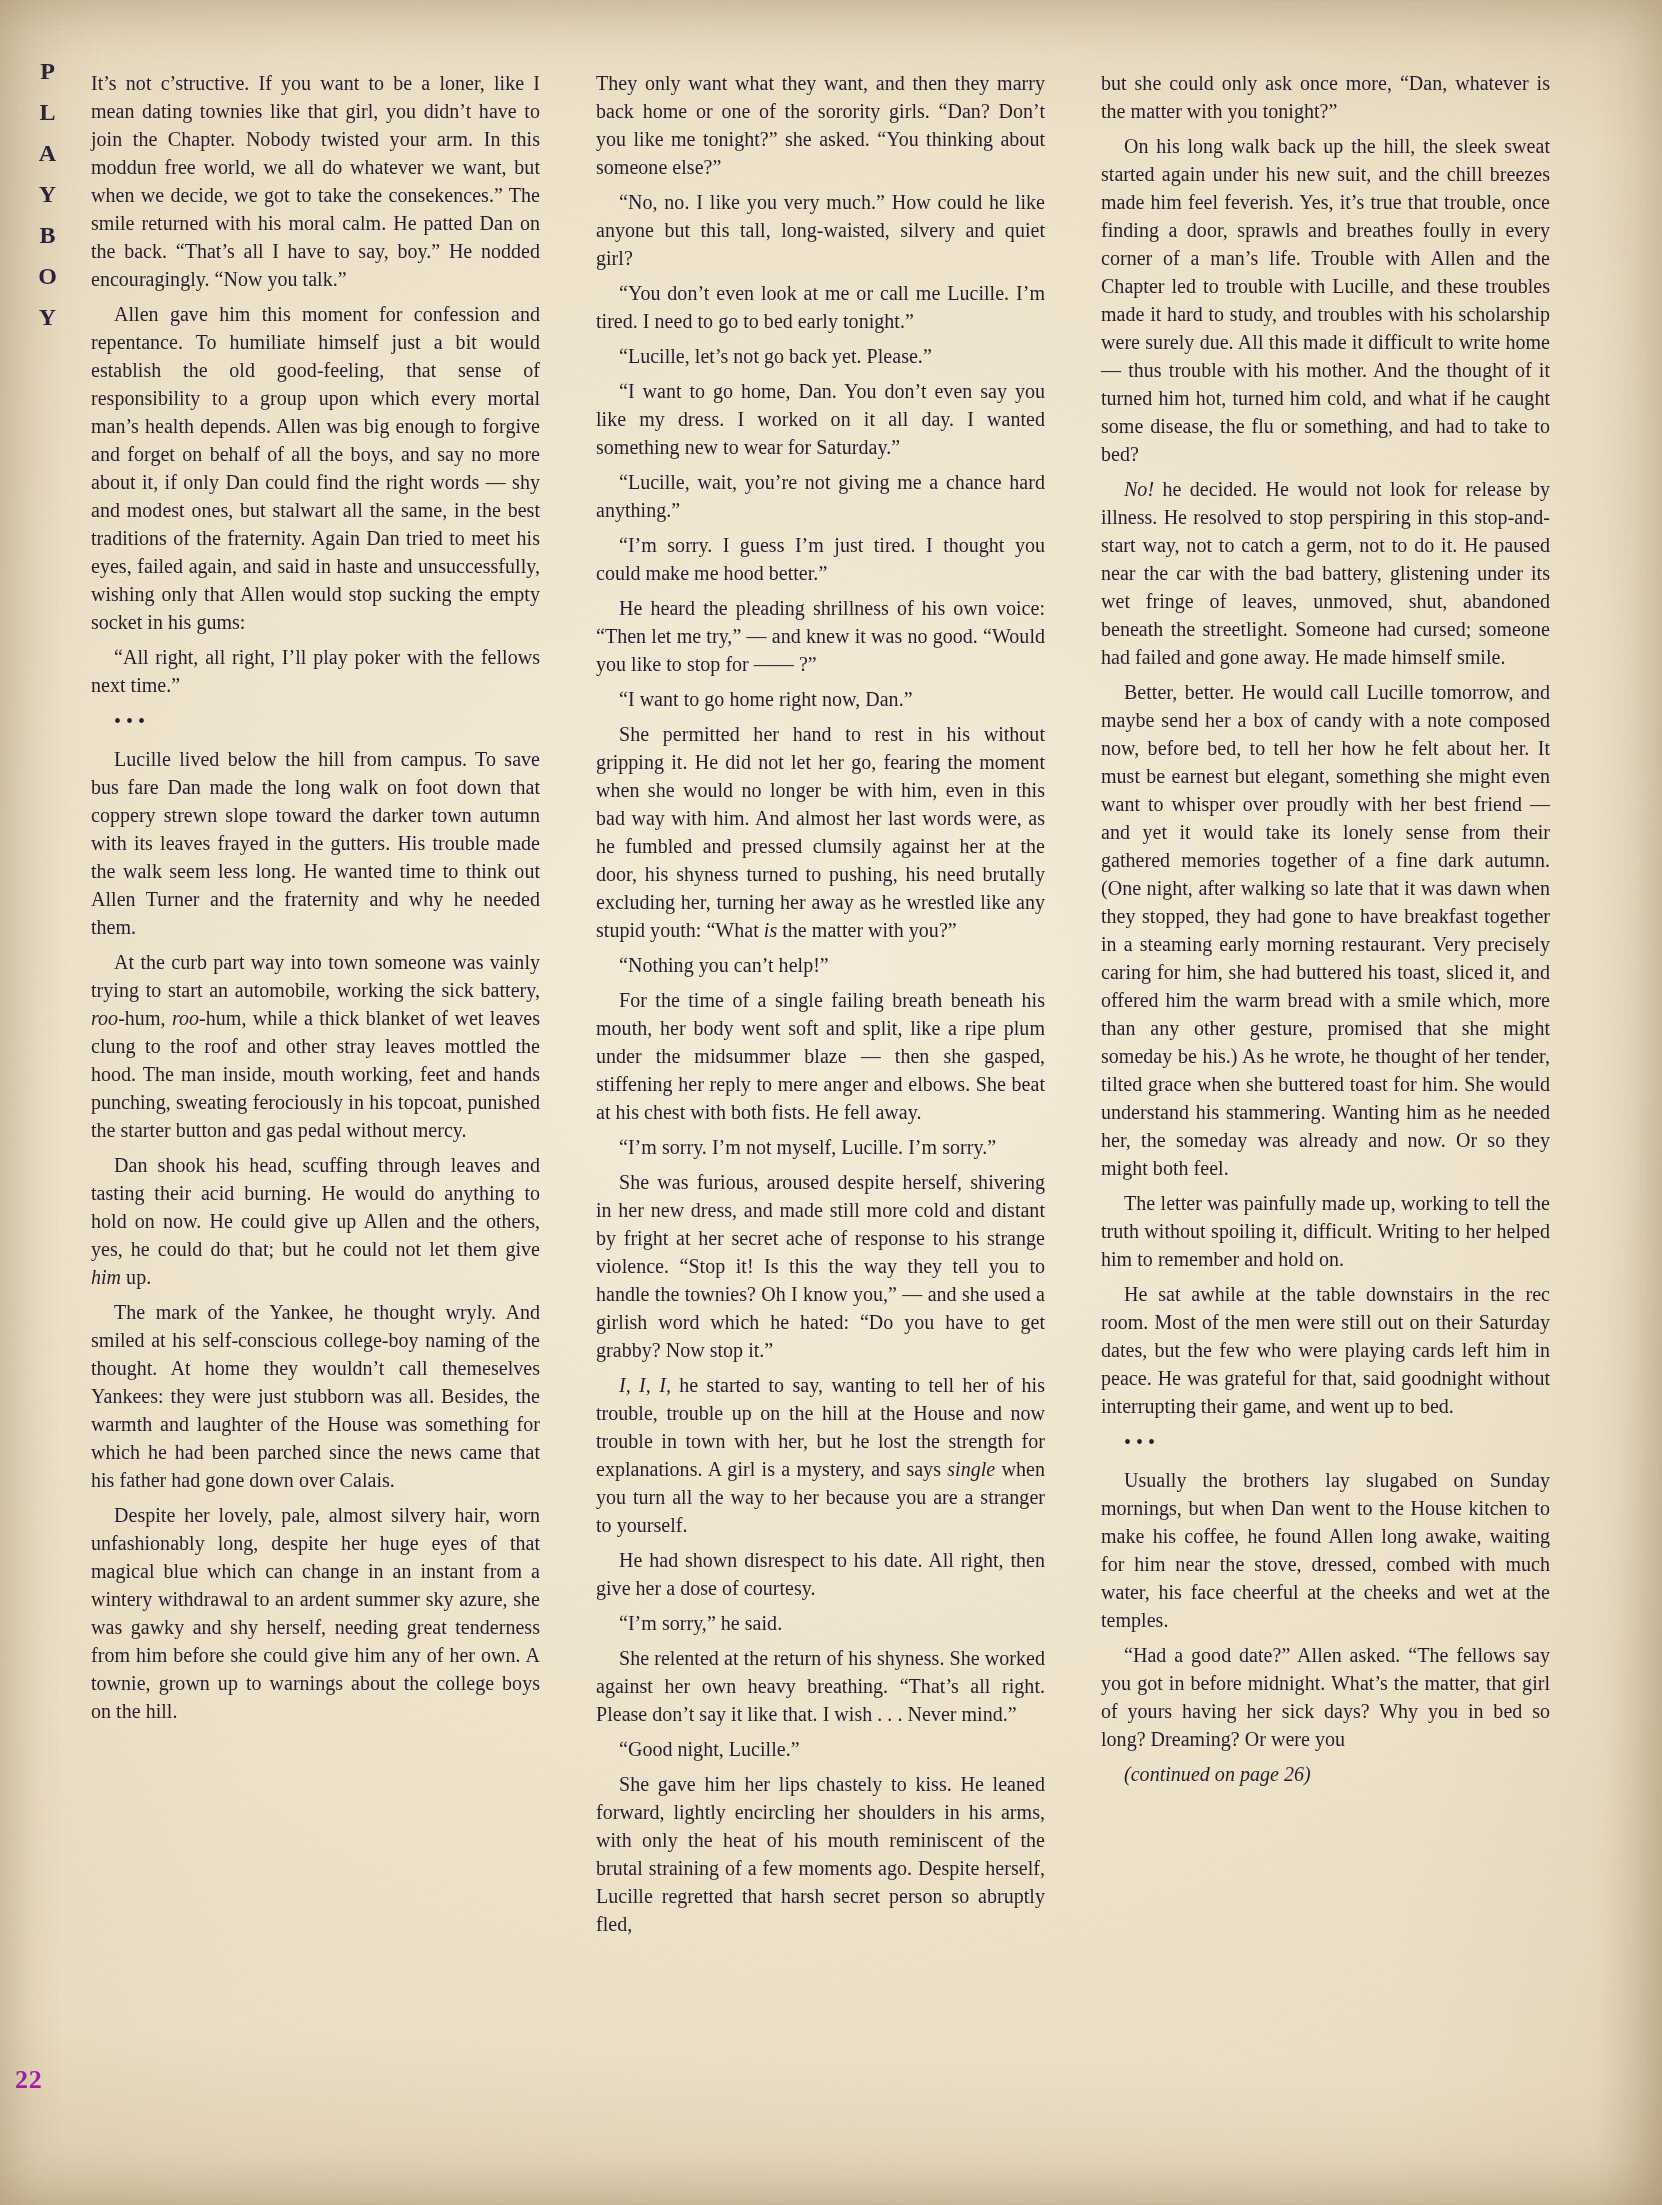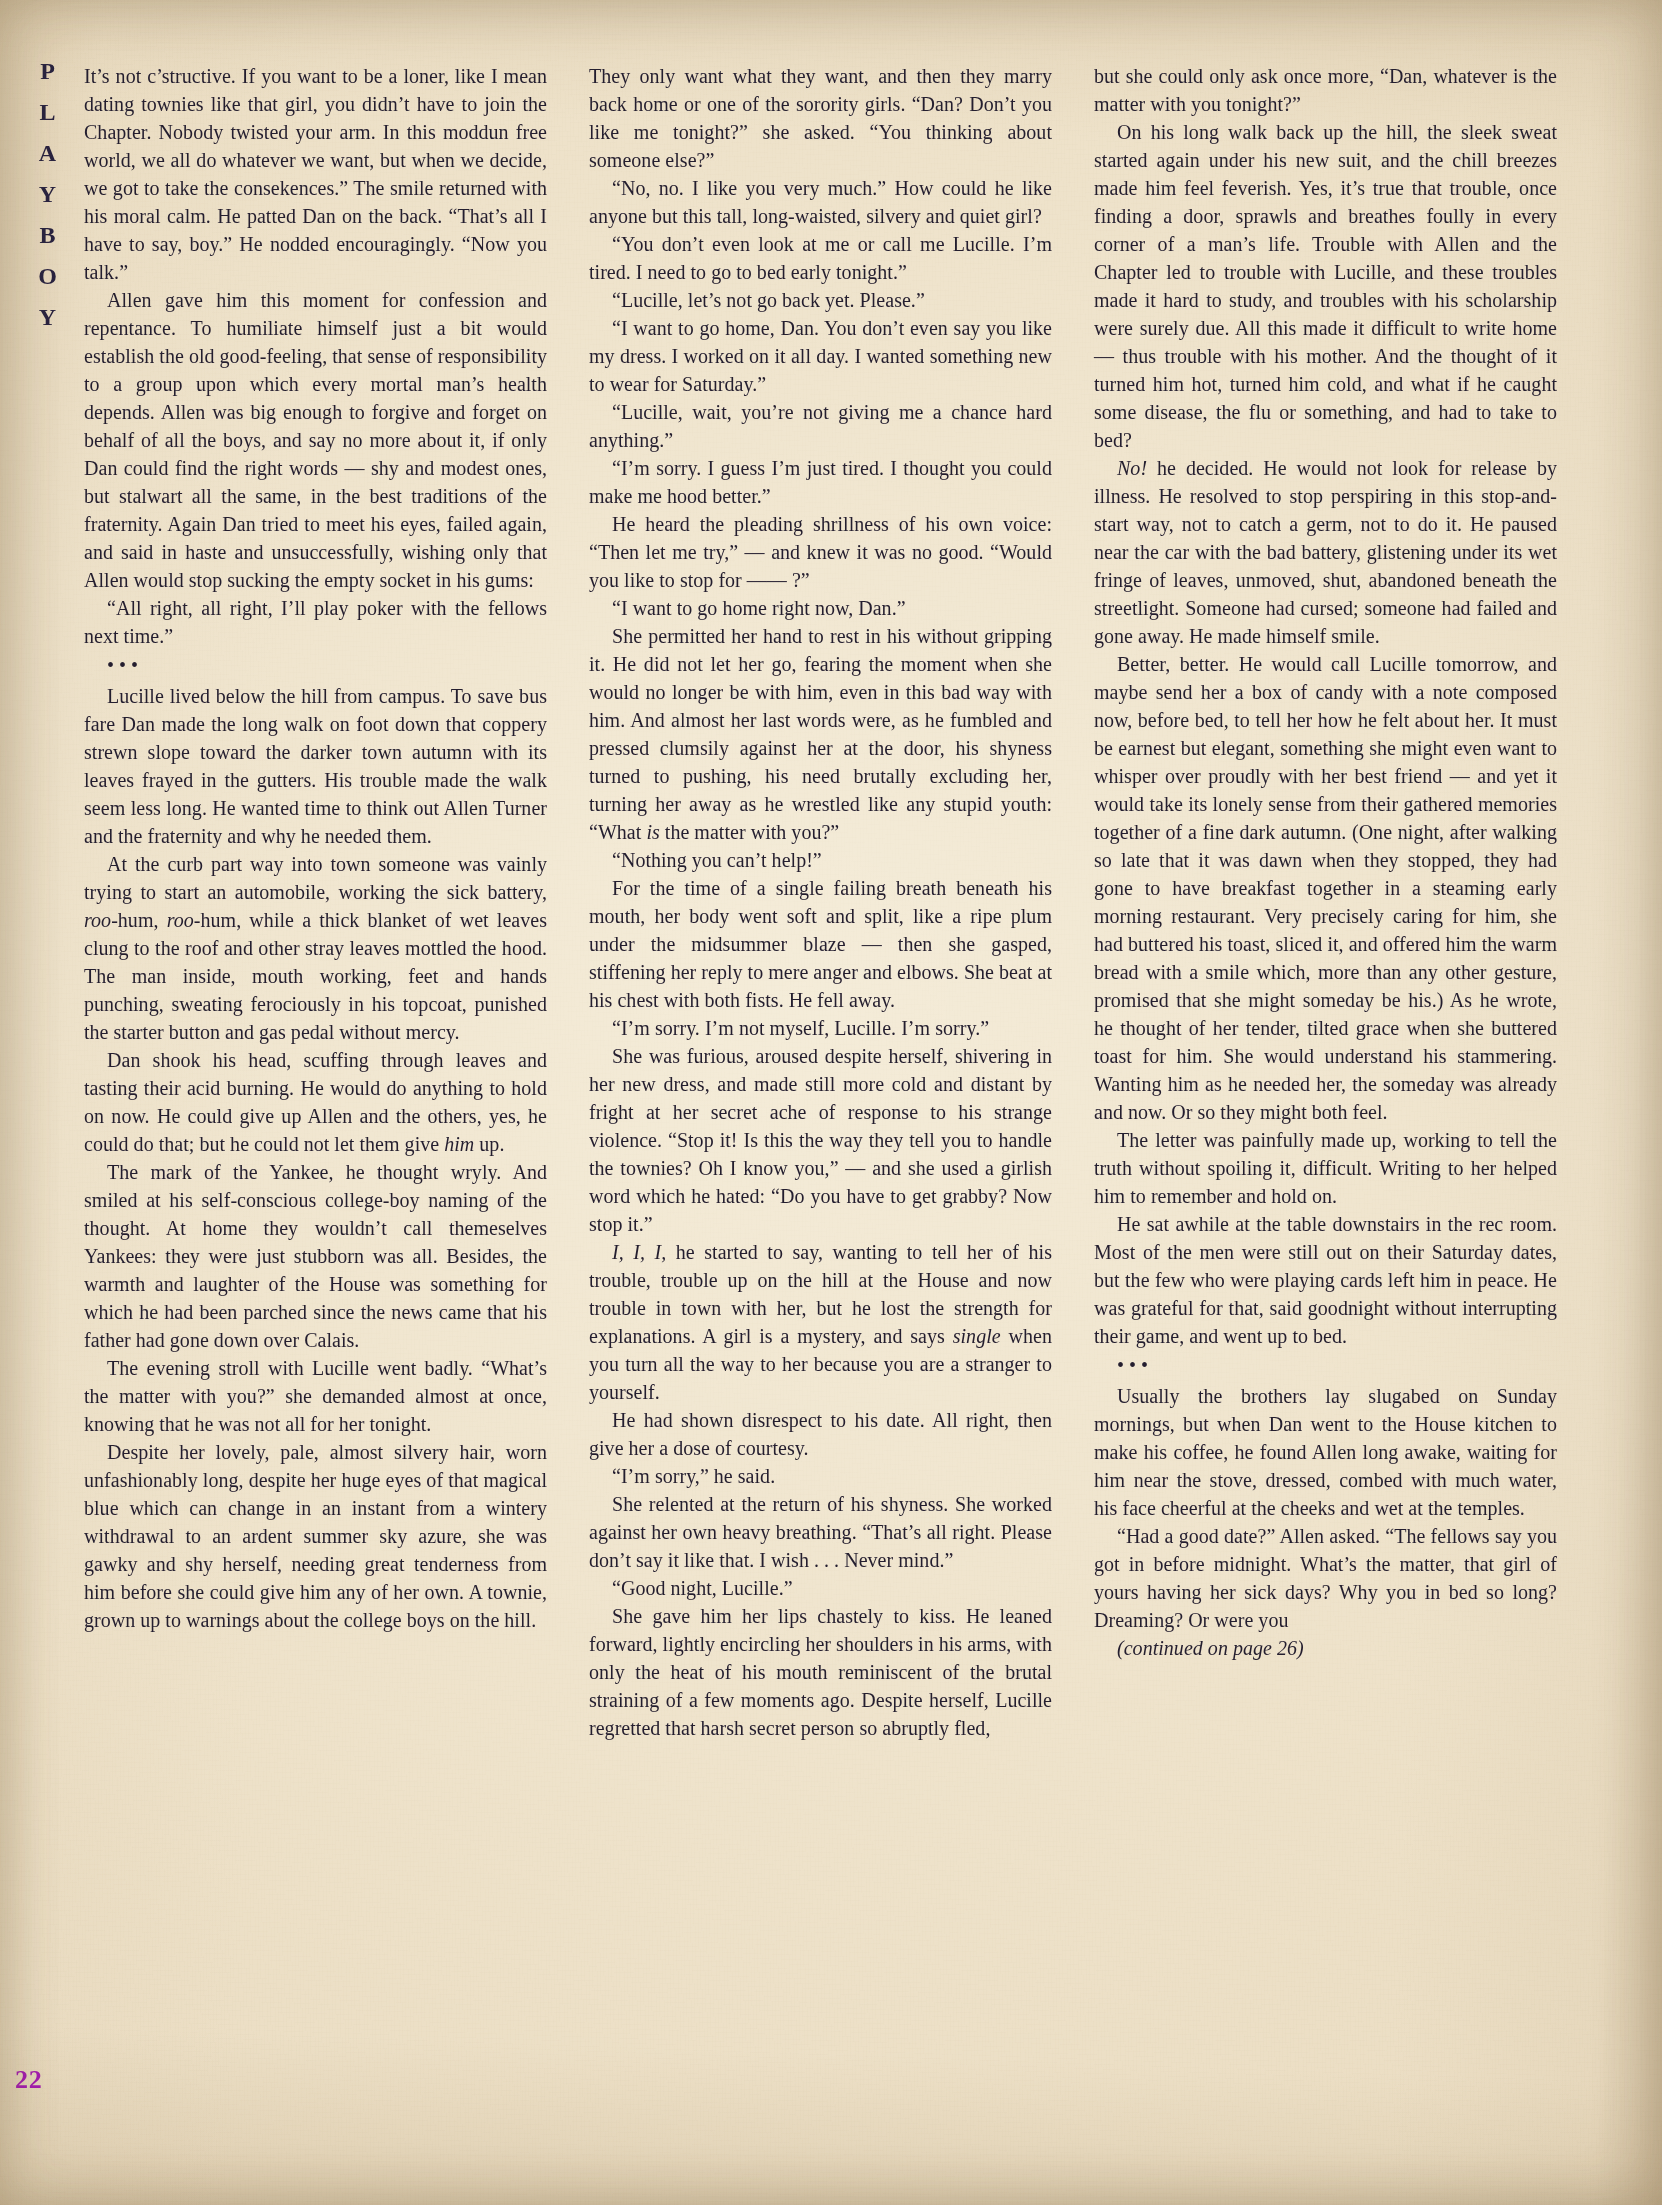--- a/index.html
+++ b/index.html
@@ -80,21 +80,21 @@
     z-index: 4;
     display: flex;
     gap: 42px;
     align-items: flex-start;
   }
   .col {
     width: 463px;
     flex: 0 0 463px;
   }
   .col p {
-    margin: 0;
+    margin: 7px;
     text-align: justify;
     text-justify: inter-word;
     font-size: 20px;
     line-height: 28px;
     text-indent: 23px;
     hyphens: manual;
     -webkit-hyphens: manual;
     color: #241e2f;
     letter-spacing: 0.03px;
   }
@@ -147,21 +147,20 @@
   <div class="columns" id="columns-root">
       <div class="col">
         <p class="noindent">It’s not c’structive. If you want to be a loner, like I mean dating townies like that girl, you didn’t have to join the Chapter. Nobody twisted your arm. In this moddun free world, we all do whatever we want, but when we decide, we got to take the consekences.” The smile returned with his moral calm. He patted Dan on the back. “That’s all I have to say, boy.” He nodded encouragingly. “Now you talk.”</p>
         <p>Allen gave him this moment for confession and repentance. To humiliate himself just a bit would establish the old good-feeling, that sense of responsibility to a group upon which every mortal man’s health depends. Allen was big enough to forgive and forget on behalf of all the boys, and say no more about it, if only Dan could find the right words — shy and modest ones, but stalwart all the same, in the best traditions of the fraternity. Again Dan tried to meet his eyes, failed again, and said in haste and unsuccessfully, wishing only that Allen would stop sucking the empty socket in his gums:</p>
         <p>“All right, all right, I’ll play poker with the fellows next time.”</p>
         <p class="dinkus">• • •</p>
         <p>Lucille lived below the hill from campus. To save bus fare Dan made the long walk on foot down that coppery strewn slope toward the darker town autumn with its leaves frayed in the gutters. His trouble made the walk seem less long. He wanted time to think out Allen Turner and the fraternity and why he needed them.</p>
         <p>At the curb part way into town someone was vainly trying to start an automobile, working the sick battery, <i>roo</i>-hum, <i>roo</i>-hum, while a thick blanket of wet leaves clung to the roof and other stray leaves mottled the hood. The man inside, mouth working, feet and hands punching, sweating ferociously in his topcoat, punished the starter button and gas pedal without mercy.</p>
         <p>Dan shook his head, scuffing through leaves and tasting their acid burning. He would do anything to hold on now. He could give up Allen and the others, yes, he could do that; but he could not let them give <i>him</i> up.</p>
         <p>The mark of the Yankee, he thought wryly. And smiled at his self-conscious college-boy naming of the thought. At home they wouldn’t call themeselves Yankees: they were just stubborn was all. Besides, the warmth and laughter of the House was something for which he had been parched since the news came that his father had gone down over Calais.</p>
-        <p>The evening stroll with Lucille went badly. “What’s the matter with you?” she demanded almost at once, knowing that he was not all for her tonight.</p>
         <p>Despite her lovely, pale, almost silvery hair, worn unfashionably long, despite her huge eyes of that magical blue which can change in an instant from a wintery withdrawal to an ardent summer sky azure, she was gawky and shy herself, needing great tenderness from him before she could give him any of her own. A townie, grown up to warnings about the college boys on the hill.</p>
       </div>
       <div class="col">
         <p class="noindent">They only want what they want, and then they marry back home or one of the sorority girls. “Dan? Don’t you like me tonight?” she asked. “You thinking about someone else?”</p>
         <p>“No, no. I like you very much.” How could he like anyone but this tall, long-waisted, silvery and quiet girl?</p>
         <p>“You don’t even look at me or call me Lucille. I’m tired. I need to go to bed early tonight.”</p>
         <p>“Lucille, let’s not go back yet. Please.”</p>
         <p>“I want to go home, Dan. You don’t even say you like my dress. I worked on it all day. I wanted something new to wear for Saturday.”</p>
         <p>“Lucille, wait, you’re not giving me a chance hard anything.”</p>
         <p>“I’m sorry. I guess I’m just tired. I thought you could make me hood better.”</p>

